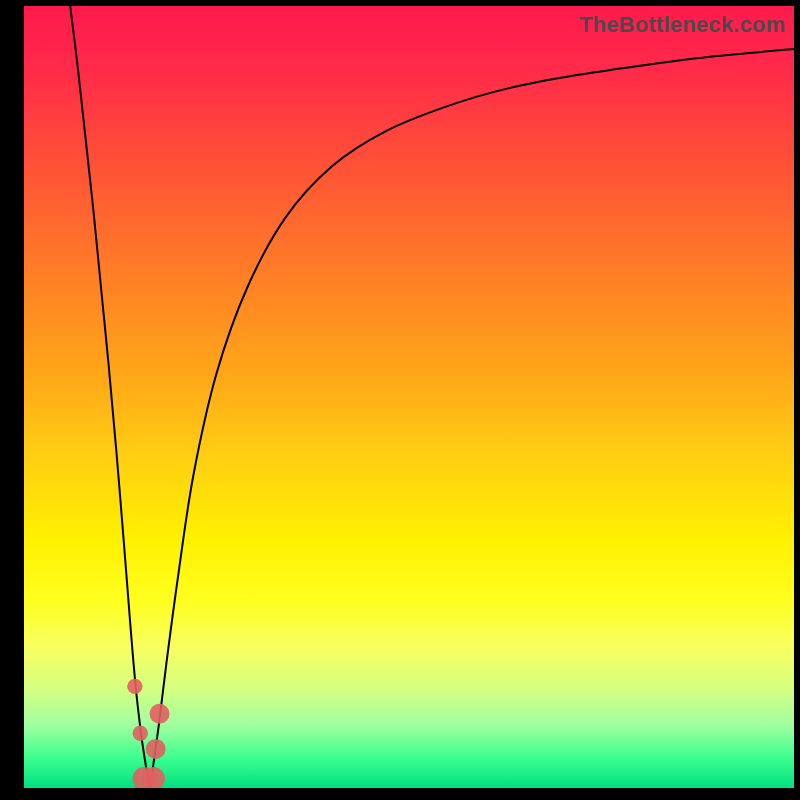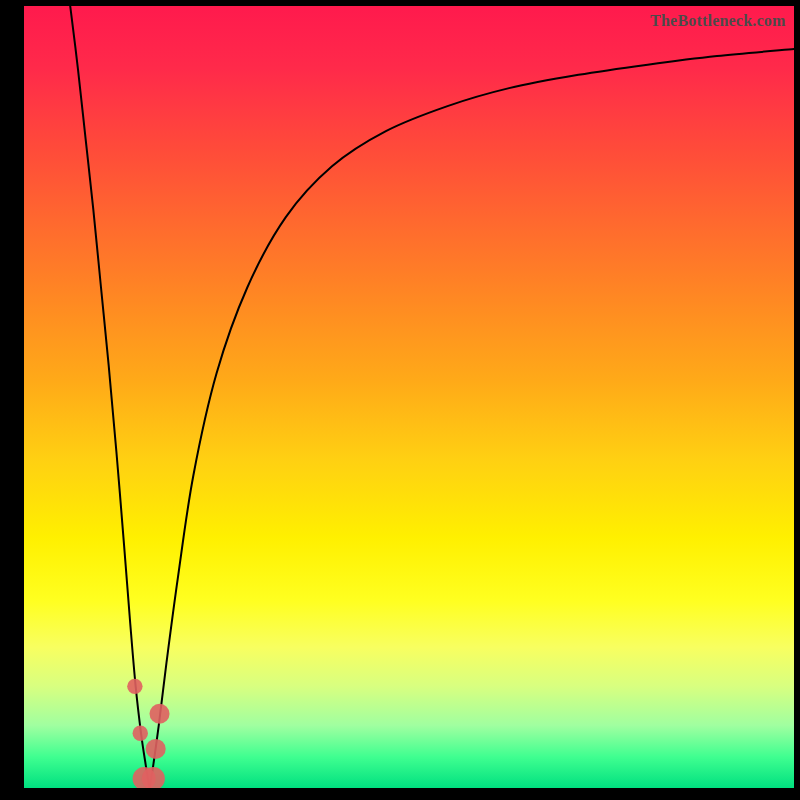--- a/index.html
+++ b/index.html
@@ -36,22 +36,22 @@
       #d8ff80 87%,
       #a0ffa0 92%,
       #40ff90 96%,
       #00e080 100%
     );
   }
   .watermark {
     position: absolute;
     top: 6px;
     right: 8px;
-    font-family: Liberation Serif, serif;
-    font-size: 16px;
+    font-family: Liberation Sans, sans-serif;
+    font-size: 22px;
     font-weight: 600;
     color: #4a4a4a;
     letter-spacing: 0.2px;
     user-select: none;
   }
   svg.overlay {
     position: absolute;
     left: 0;
     top: 0;
     width: 770px;

